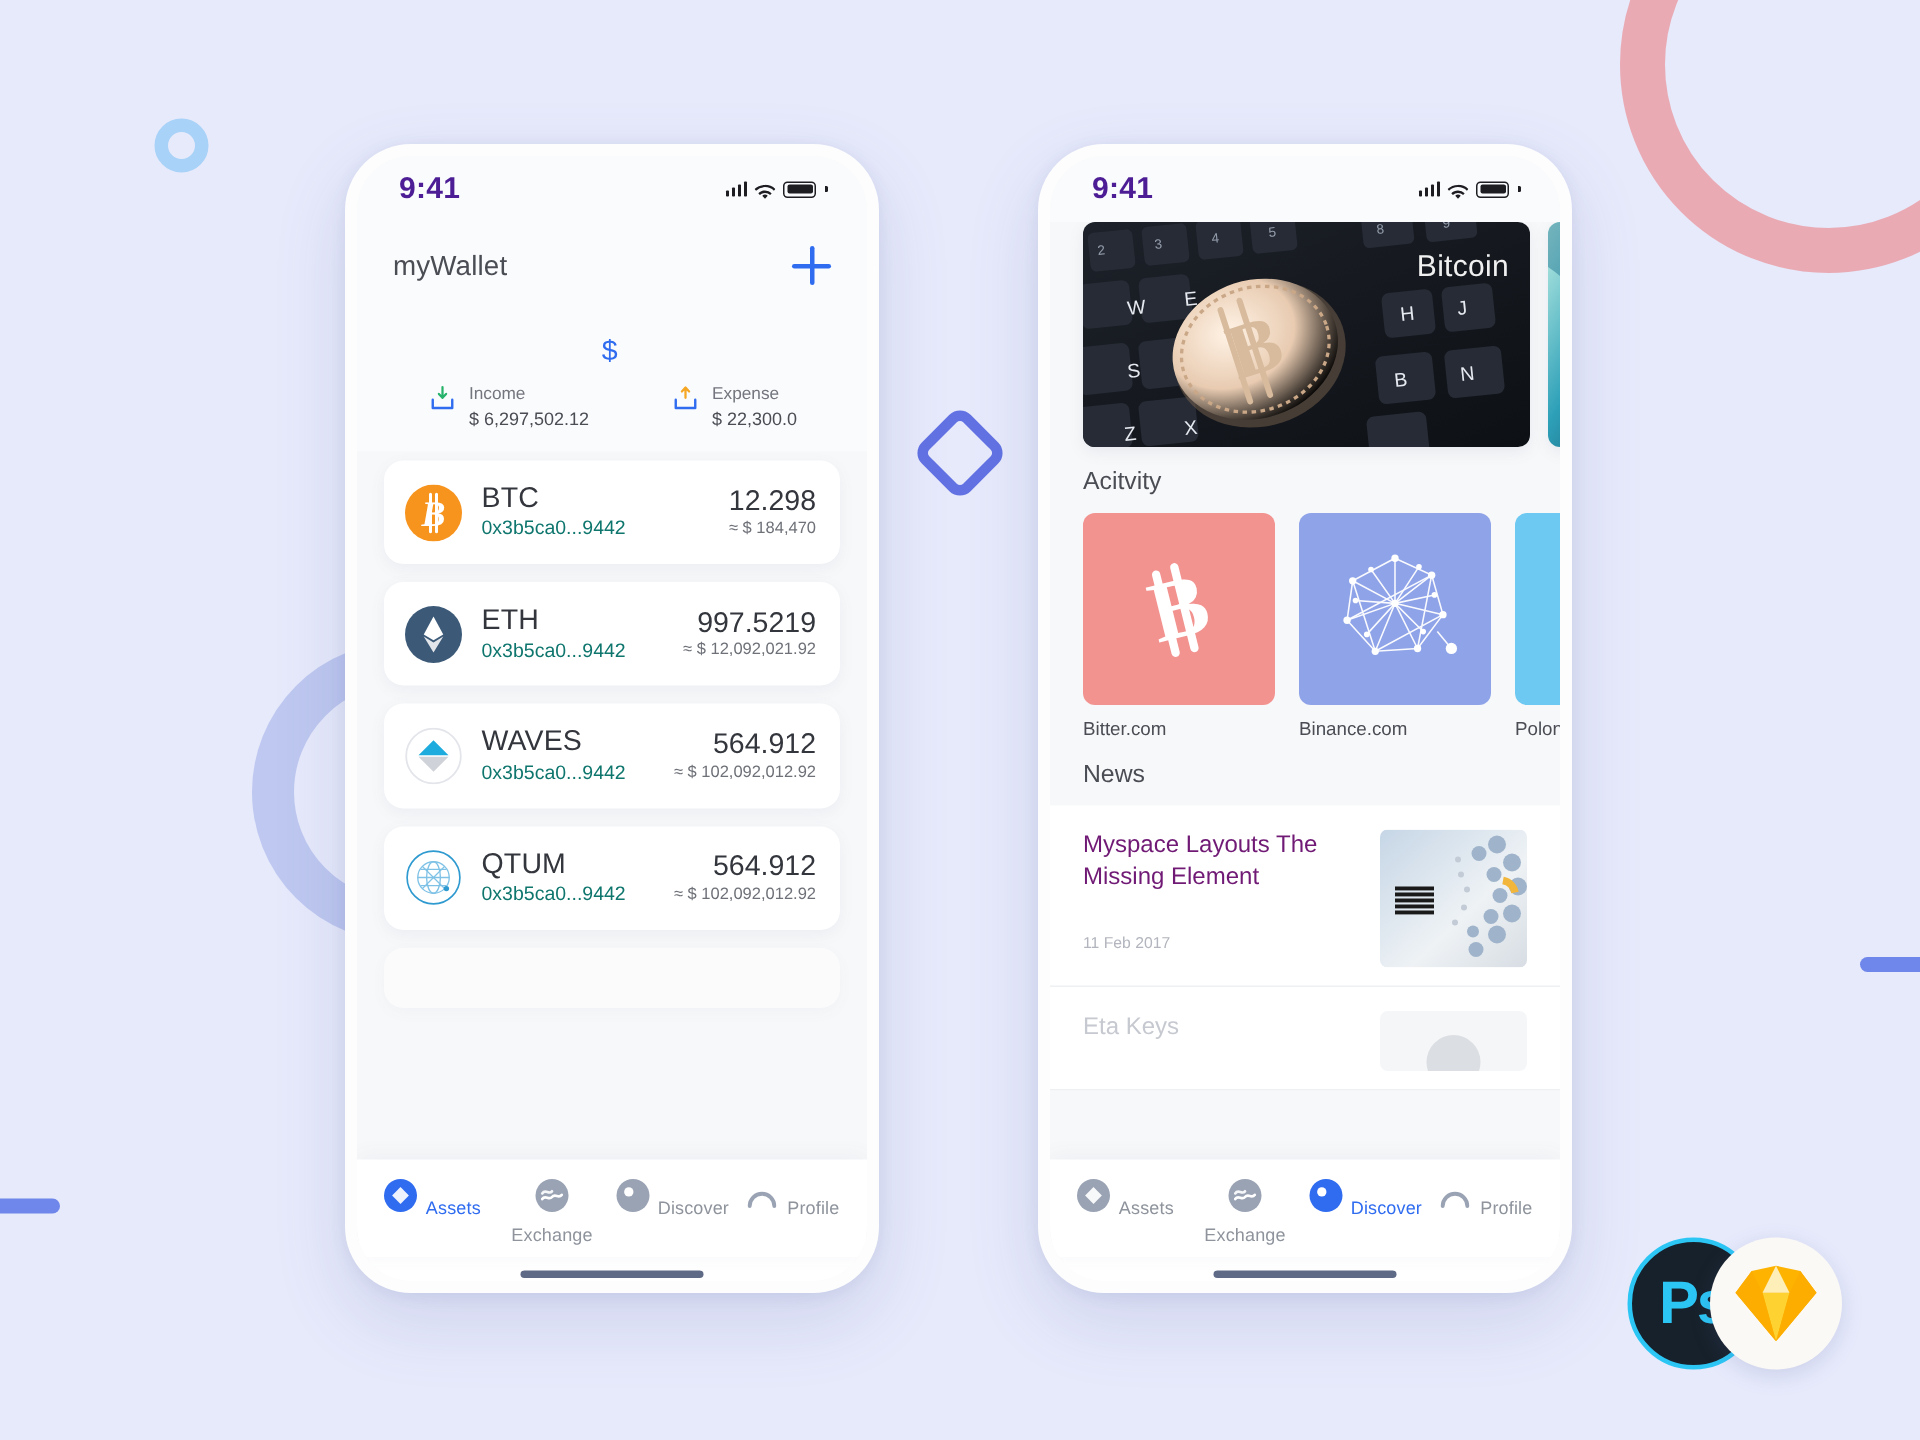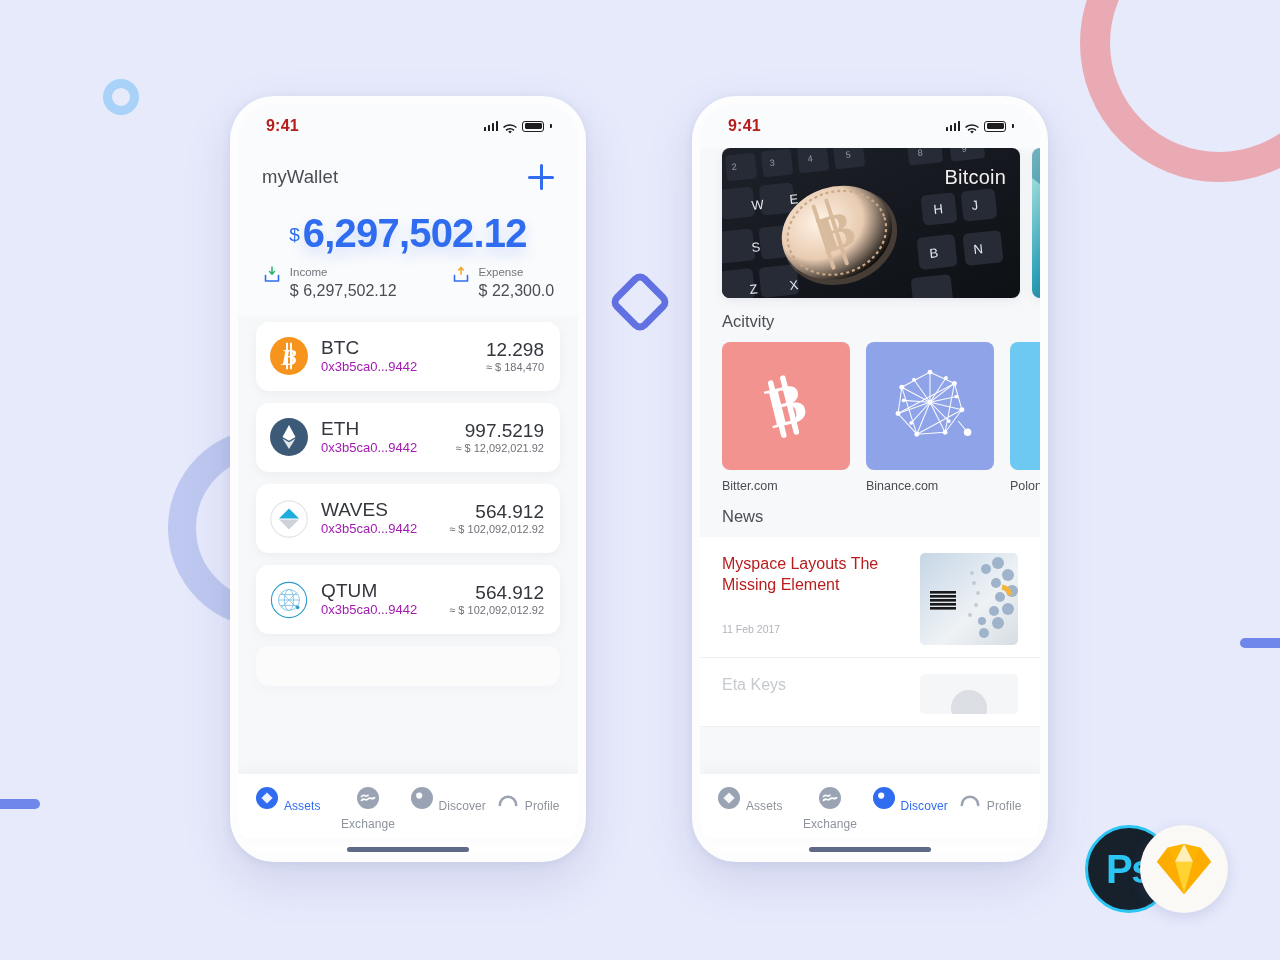--- a/index.html
+++ b/index.html
@@ -66,21 +66,21 @@
     z-index: 4;
   }
 
   
   .statusbar {
     height: 44px; flex: none; position: relative; z-index: 5;
     display: flex; align-items: center; justify-content: space-between;
     padding: 0 26px 0 28px;
     background: #fafbfc;
   }
-  .status-time { font-size: 16px; font-weight: bold; color: #b91c1c; letter-spacing: .2px; }
+  .status-time { font-size: 20px; font-weight: bold; color: #4c1d95; letter-spacing: .2px; }
   .status-icons { display: flex; align-items: center; gap: 5px; }
   .sig { display: flex; align-items: flex-end; gap: 1.5px; height: 10px; }
   .sig i { display: block; width: 2.6px; background: #1d1d22; border-radius: .6px; }
   .sig i:nth-child(1) { height: 4px; } .sig i:nth-child(2) { height: 6px; }
   .sig i:nth-child(3) { height: 8px; } .sig i:nth-child(4) { height: 10px; }
   .wifi { width: 14px; height: 11px; }
   .batt { width: 22px; height: 11px; border: 1.4px solid #1d1d22; border-radius: 3px; position: relative; }
   .batt::after { content:""; position:absolute; left:1.2px; top:1.2px; bottom:1.2px; right:1.2px; background:#1d1d22; border-radius:1.4px; }
   .batt-tip { width: 1.6px; height: 4px; background: #1d1d22; border-radius: 0 1px 1px 0; margin-left: 1px; }
 
@@ -108,36 +108,36 @@
   .bal-amt {
     font-size: 40px; font-weight: bold; color: #2f6cf0; letter-spacing: -0.8px;
     text-shadow: 0 7px 14px rgba(47,108,240,.22);
     line-height: 1.08;
   }
   .io-row { display: flex; justify-content: center; gap: 54px; margin-top: 10px; }
   .io-item { display: flex; align-items: flex-start; gap: 8px; }
   .io-ico { width: 20px; height: 20px; flex: none; }
   .io-text { text-align: left; }
   .io-label { font-size: 11.5px; color: #73767e; line-height: 1.3; }
-  .io-value { font-size: 16px; color: #4b4d55; line-height: 1.35; }
+  .io-value { font-size: 12px; color: #4b4d55; line-height: 1.35; }
 
   
   .asset-list {
     flex: 1 1 auto; overflow: hidden; padding: 6px 18px 0 18px; position: relative;
   }
   .asset-card {
     background: #fff; border-radius: 13px; margin-bottom: 12px;
     box-shadow: 0 3px 10px rgba(90,105,160,.075);
     display: flex; align-items: center; padding: 15px 16px 15px 14px;
     cursor: pointer;
   }
   .coin-ico { width: 38px; height: 38px; flex: none; margin-right: 13px; }
   .coin-main { flex: 1 1 auto; min-width: 0; }
   .coin-sym { font-size: 19px; color: #34363d; line-height: 1.12; letter-spacing: .1px; }
-  .coin-addr { font-size: 13px; color: #a21caf; line-height: 1.3; margin-top: 1px; }
+  .coin-addr { font-size: 13px; color: #0f766e; line-height: 1.3; margin-top: 1px; }
   .coin-side { text-align: right; flex: none; }
   .coin-amt { font-size: 19px; color: #34363d; line-height: 1.12; }
   .coin-fiat { font-size: 11px; color: #6e7178; line-height: 1.3; margin-top: 0; }
   .fade-card { opacity: .55; }
 
   
   .discover-scroll { flex: 1 1 auto; overflow: hidden; background: #f7f8f9; }
   .banner-row { display: flex; gap: 12px; padding: 0 22px 0 22px; }
   .banner {
     flex: none; width: 298px; height: 150px; border-radius: 8px; overflow: hidden;
@@ -153,21 +153,21 @@
   .rec-item { flex: none; cursor: pointer; }
   .rec-tile { width: 128px; height: 128px; border-radius: 8px; display: flex; align-items: center; justify-content: center; }
   .rec-tile-3 { width: 50px; }
   .rec-name { font-size: 12.5px; color: #4b4d55; margin-top: 9px; }
   .news-list { background: #fff; }
   .news-item {
     display: flex; align-items: flex-start; gap: 14px;
     padding: 16px 22px 12px 22px; border-bottom: 1px solid #eef0f2; cursor: pointer;
   }
   .news-main { flex: 1 1 auto; min-width: 0; }
-  .news-title { font-size: 16px; line-height: 1.32; color: #b91c1c; }
+  .news-title { font-size: 16px; line-height: 1.32; color: #701a75; }
   .news-date { font-size: 10.5px; color: #b2b5bd; margin-top: 28px; }
   .news-thumb { width: 98px; height: 92px; border-radius: 5px; flex: none; overflow: hidden; position: relative; }
   .news-fade .news-title { color: #c6c9d0; }
 
   
   .tabbar {
     flex: none; background: #fff; padding: 12px 10px 6px;
     display: flex; box-shadow: 0 -2px 14px rgba(90,105,160,.07);
     position: relative; z-index: 3; justify-content: center;
   }
@@ -228,21 +228,20 @@
       </div>
 
       <div class="page-head">
         <span class="page-title">myWallet</span>
         <span class="plus-btn"></span>
       </div>
 
       <div class="balance-block">
         <div class="balance-row">
           <span class="bal-cur">$</span>
-          <span class="bal-amt">6,297,502.12</span>
         </div>
         <div class="io-row">
           <div class="io-item">
             <span class="io-ico">
               <svg viewBox="0 0 20 20" width="20" height="20">
                 <path d="M10 2v6M10 9.2 7.6 6.6M10 9.2l2.4-2.6" stroke="#27b36b" stroke-width="1.5" fill="none" stroke-linecap="round"></path>
                 <path d="M3.5 10.5v5.5h13v-5.5" stroke="#2f6cf0" stroke-width="1.6" fill="none" stroke-linecap="round" stroke-linejoin="round"></path>
               </svg>
             </span>
             <span class="io-text">

